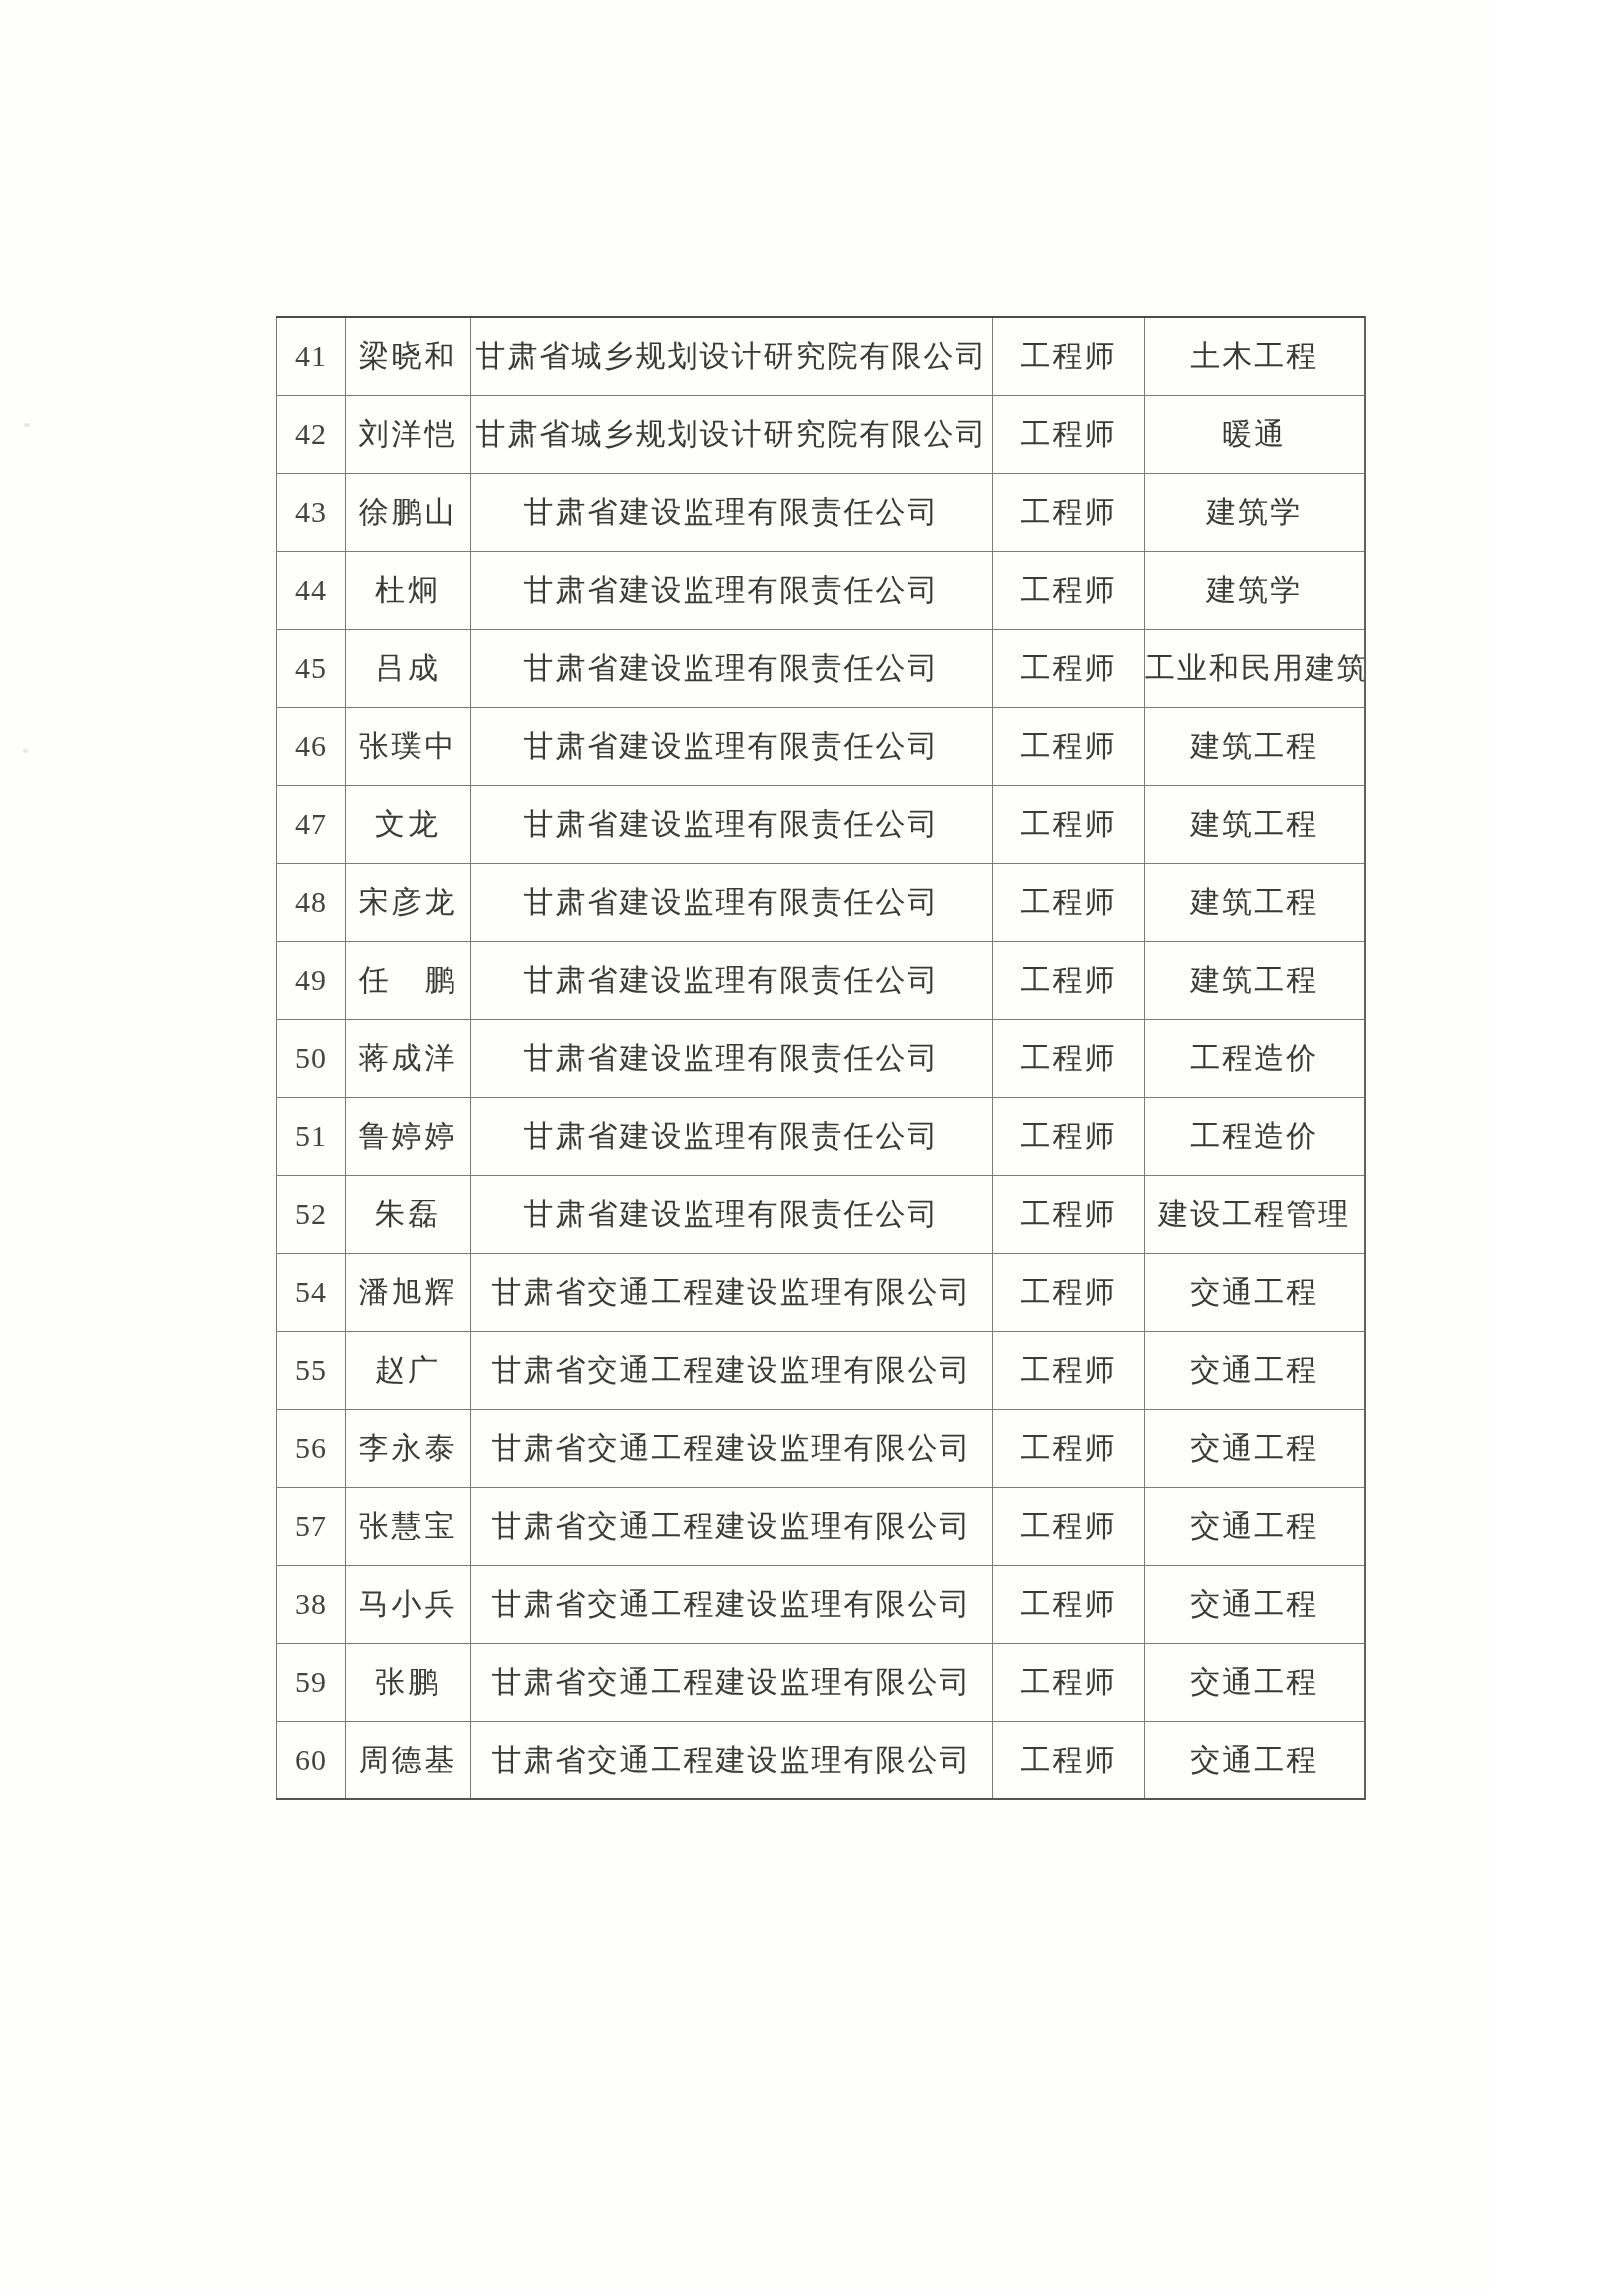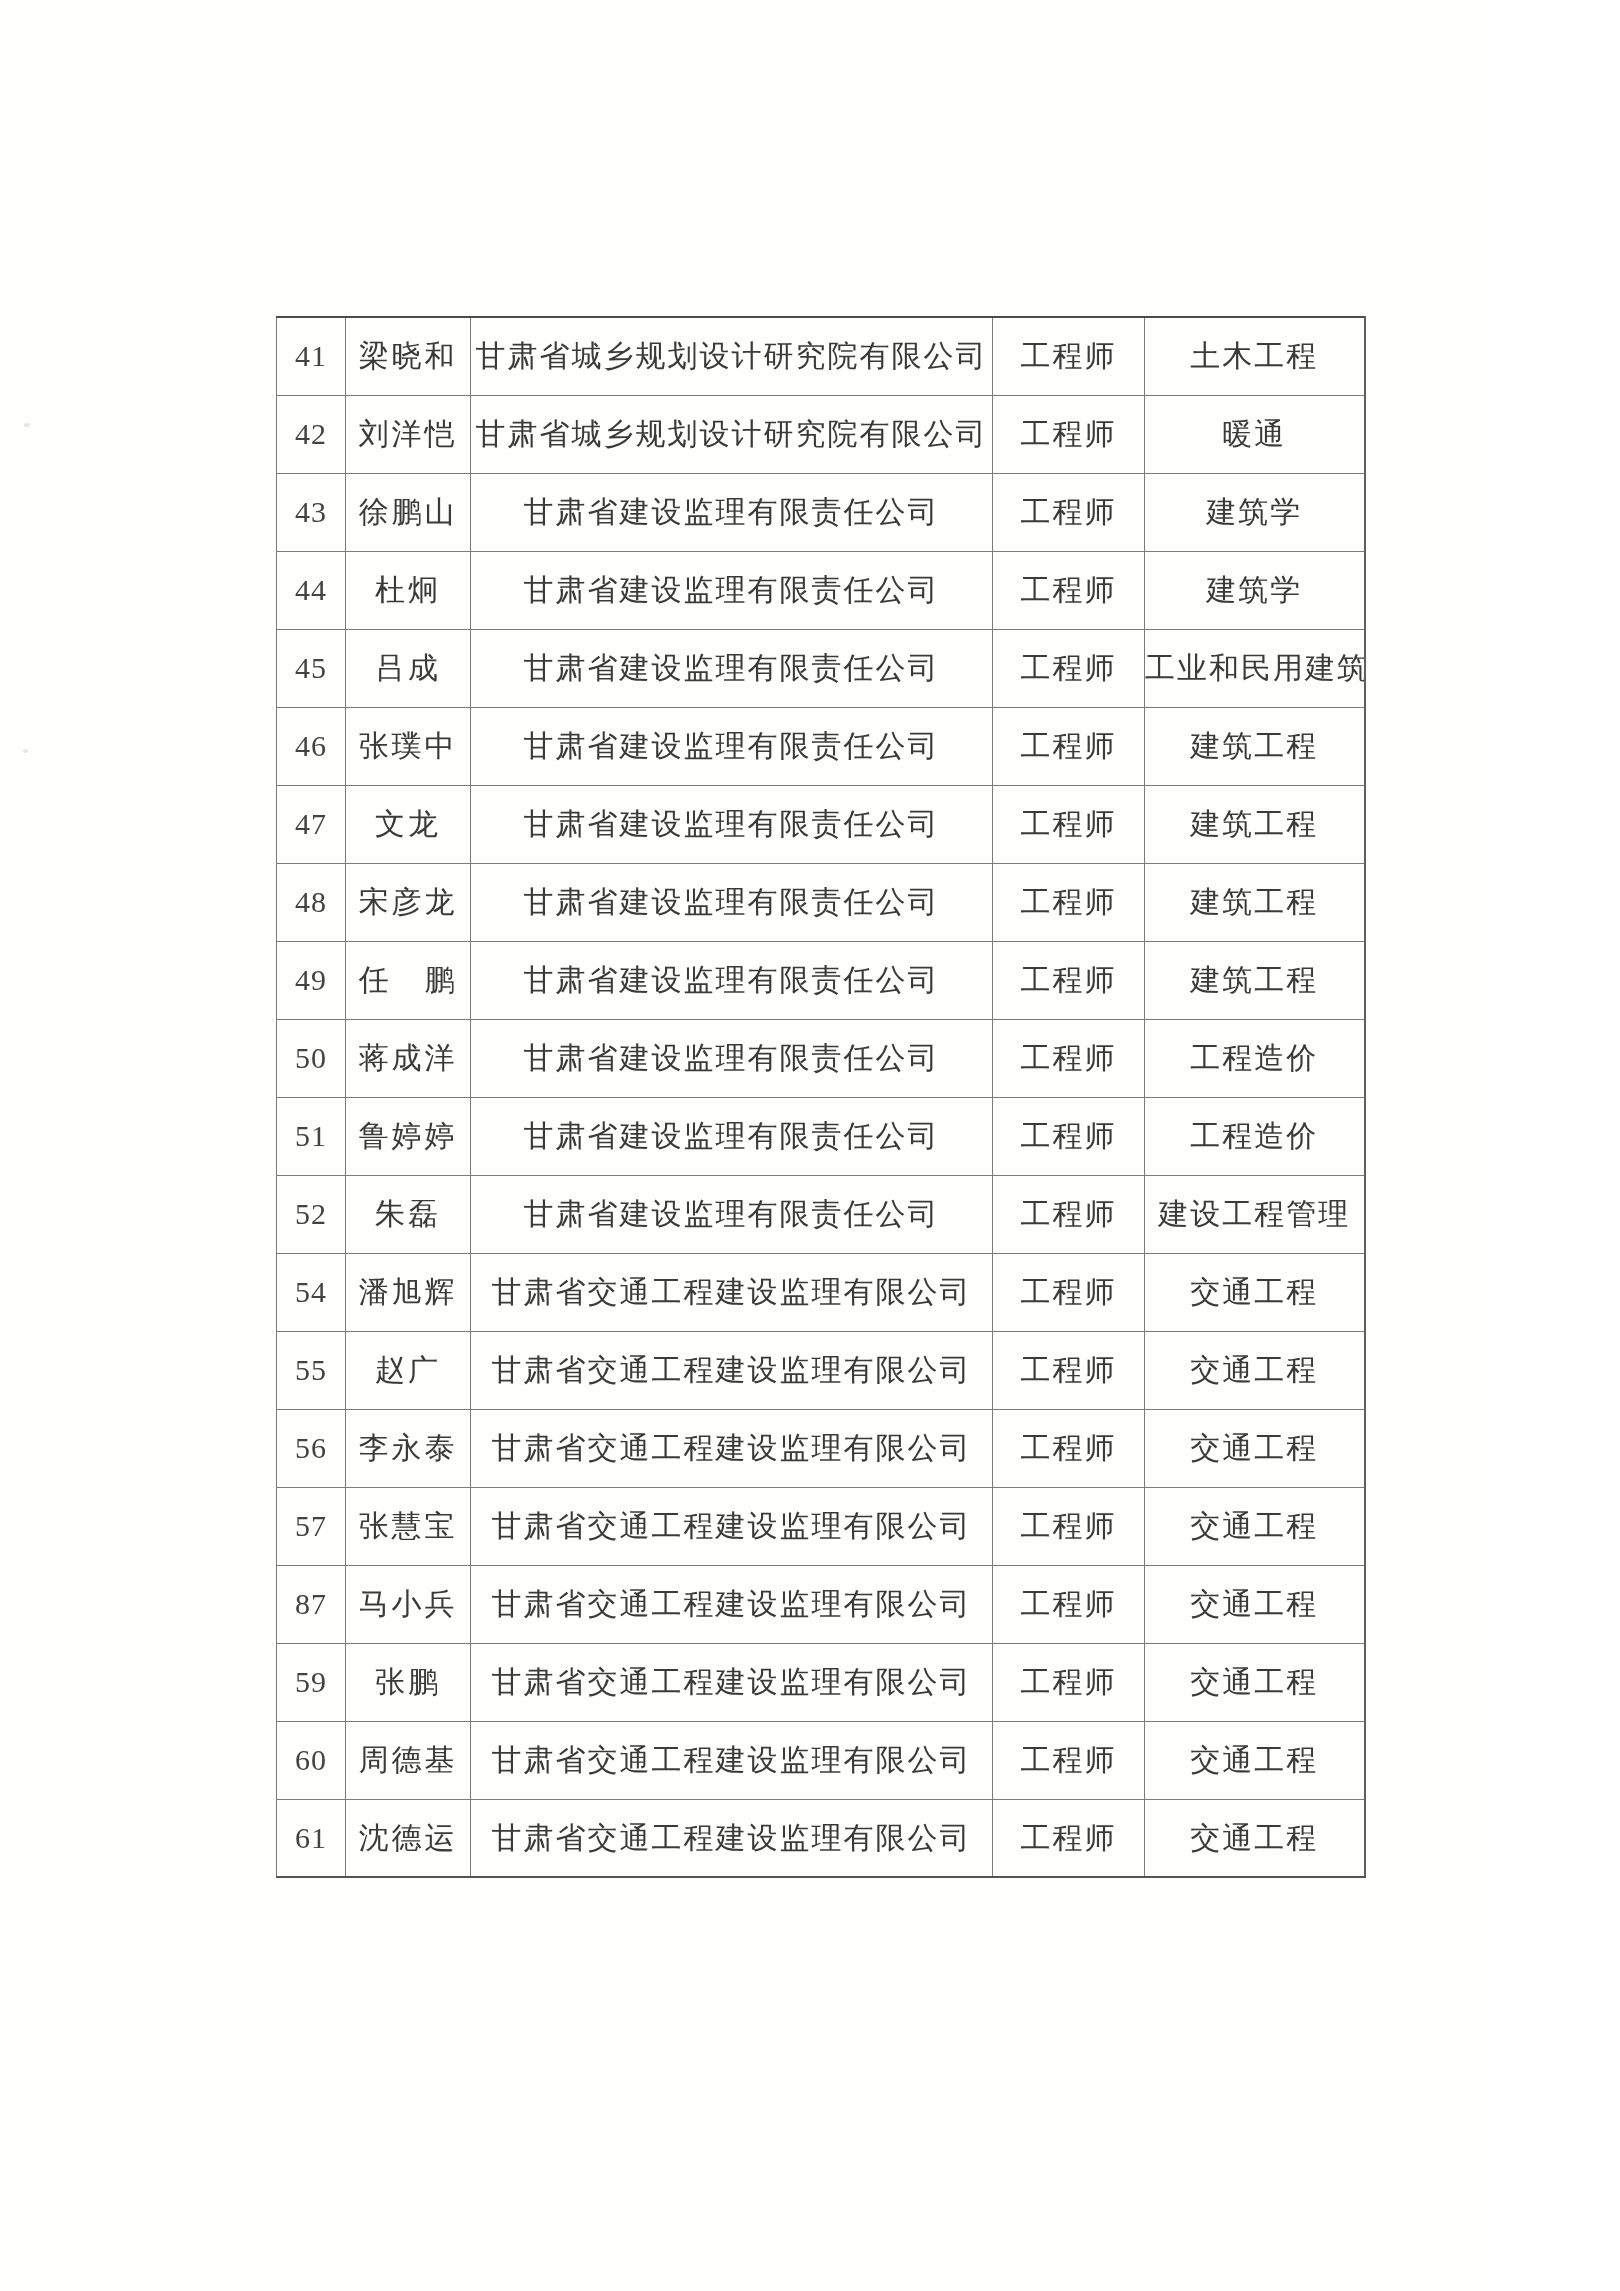--- a/index.html
+++ b/index.html
@@ -179,43 +179,36 @@
           <td class="c-spec">交通工程</td>
         </tr>
         <tr>
           <td class="c-no">57</td>
           <td class="c-name">张慧宝</td>
           <td class="c-company">甘肃省交通工程建设监理有限公司</td>
           <td class="c-title">工程师</td>
           <td class="c-spec">交通工程</td>
         </tr>
         <tr>
-          <td class="c-no">87</td>
+          <td class="c-no">38</td>
           <td class="c-name">马小兵</td>
           <td class="c-company">甘肃省交通工程建设监理有限公司</td>
           <td class="c-title">工程师</td>
           <td class="c-spec">交通工程</td>
         </tr>
         <tr>
           <td class="c-no">59</td>
           <td class="c-name">张鹏</td>
           <td class="c-company">甘肃省交通工程建设监理有限公司</td>
           <td class="c-title">工程师</td>
           <td class="c-spec">交通工程</td>
         </tr>
         <tr>
           <td class="c-no">60</td>
           <td class="c-name">周德基</td>
-          <td class="c-company">甘肃省交通工程建设监理有限公司</td>
-          <td class="c-title">工程师</td>
-          <td class="c-spec">交通工程</td>
-        </tr>
-        <tr>
-          <td class="c-no">61</td>
-          <td class="c-name">沈德运</td>
           <td class="c-company">甘肃省交通工程建设监理有限公司</td>
           <td class="c-title">工程师</td>
           <td class="c-spec">交通工程</td>
         </tr>
       </tbody>
   </table>
 </div>
 
 
 </body></html>

